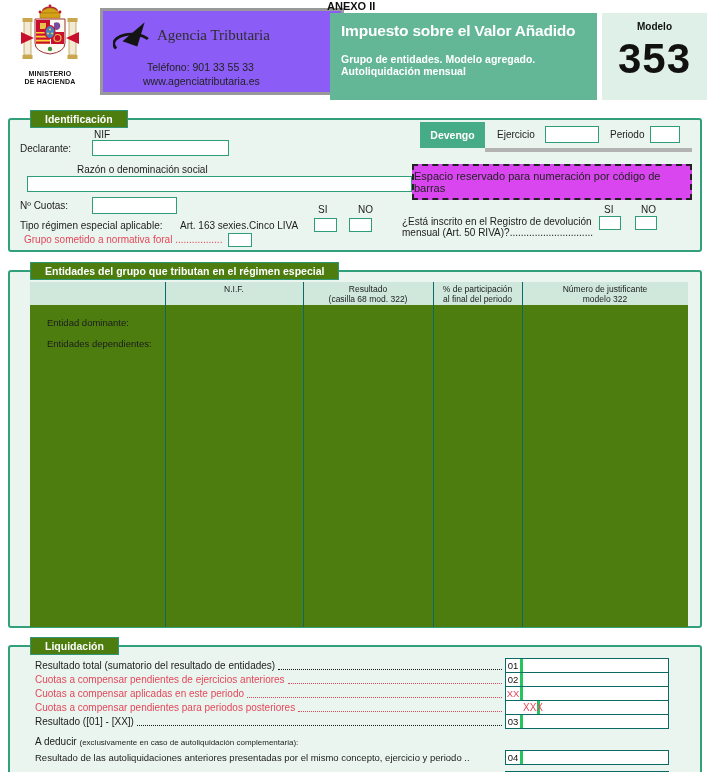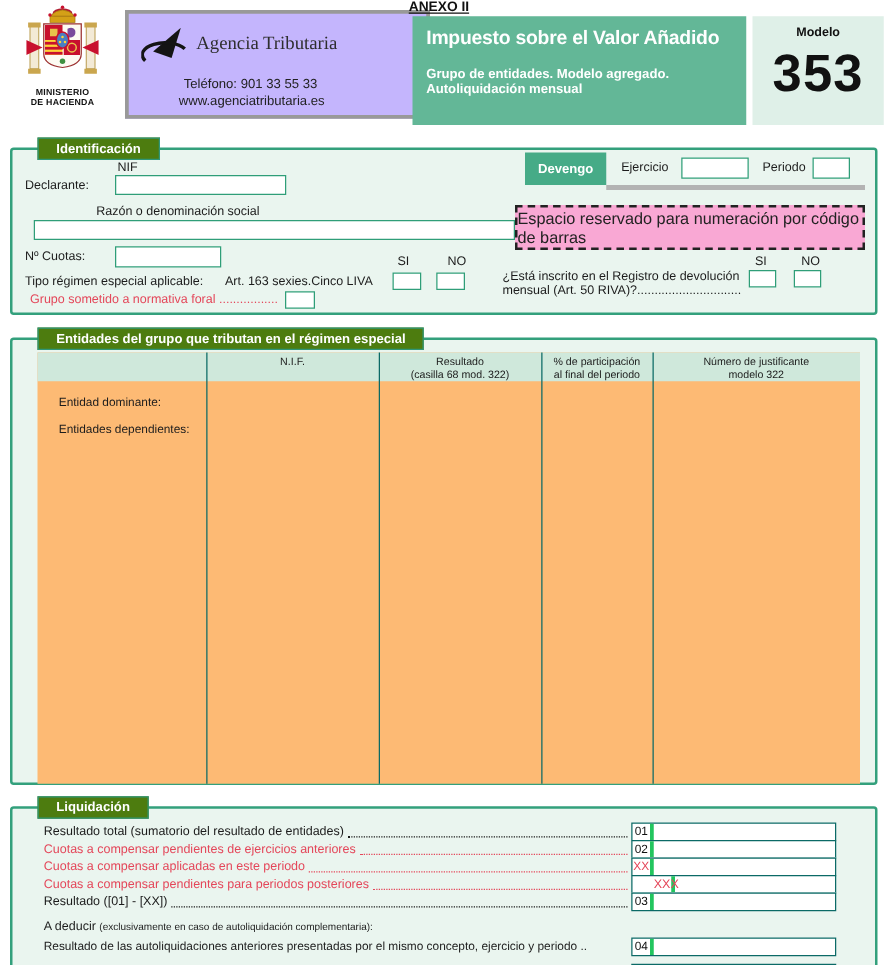--- a/index.html
+++ b/index.html
@@ -7,51 +7,51 @@
   .page {
     position:relative; width:712px; height:772px; overflow:hidden;
     background:#ffffff; font-family:"Liberation Sans", sans-serif; color:#1c1c1c;
   }
   .abs { position:absolute; }
 
   
   .coat { position:absolute; left:6px; top:4px; width:88px; text-align:center; }
   .ministry { font-size:7px; font-weight:bold; line-height:8px; color:#111; letter-spacing:0.2px; }
   .agencia-box { position:absolute; left:100px; top:8px; width:244px; height:87px;
-    border:3px solid #999999; background:#c4b5fd; }
+    border:3px solid #999999; background:#8b5cf6; }
   .agencia-name { position:absolute; left:54px; top:16px; font-family:"Liberation Serif", serif;
     font-size:15px; color:#2e2e2e; }
   .agencia-line { position:absolute; font-size:10.5px; color:#222; }
-  .anexo { position:absolute; left:327px; top:0px; font-size:11px; font-weight:bold; color:#111;text-decoration:underline; }
+  .anexo { position:absolute; left:327px; top:0px; font-size:11px; font-weight:bold; color:#111; }
   .hdr-green { position:absolute; left:330px; top:13px; width:267px; height:87px; background:#63b797; color:#fff; }
   .hdr-title { position:absolute; left:11px; top:9px; font-size:15.5px; font-weight:bold; letter-spacing:-0.2px; }
   .hdr-sub { position:absolute; left:11px; font-size:10.5px; font-weight:bold; }
   .modelo-box { position:absolute; left:602px; top:13px; width:105px; height:87px; background:#dff0e8; text-align:center; }
   .modelo-label { position:absolute; left:0; right:0; top:8px; font-size:10px; font-weight:bold; color:#111; }
   .modelo-number { position:absolute; left:0; right:0; top:22px; font-size:42px; font-weight:bold; color:#111; letter-spacing:1px; }
 
   
   .sec { position:absolute; left:8px; width:694px; background:#eaf5ef;
     border:2px solid #33a07c; border-radius:3px; }
   .sec-label { position:absolute; background:#4d7c0f; border:1px solid #2f9678; color:#fff;
     font-size:10.5px; font-weight:bold; line-height:16px; padding:0 14px; white-space:nowrap; }
   .lbl { position:absolute; font-size:10px; color:#1c1c1c; white-space:nowrap; }
   .lbl-red { color:#e4475a; }
   .field { position:absolute; background:#fff; border:1.5px solid #2f9e78; outline:none;
     font:10px "Liberation Sans", sans-serif; padding:0 3px; }
   .cbox { position:absolute; width:23px; height:14px; background:#fff; border:1.5px solid #2f9e78; }
   .devengo-tab { position:absolute; left:410px; top:2px; width:65px; height:26px; background:#46ab87;
     color:#fff; font-size:10.5px; font-weight:bold; text-align:center; line-height:26px; }
   .gray-bar { position:absolute; left:475px; top:28px; width:207px; height:4px; background:#b3b3b3; }
-  .barcode { position:absolute; left:402px; top:44px; width:280px; height:36px; background:#f9a8d4;
+  .barcode { position:absolute; left:402px; top:44px; width:280px; height:36px; background:#d946ef;
     border:2px dashed #222; display:flex; align-items:center; justify-content:center;
-    font-size:13px; color:#222; }
-
-  
-  .etable { position:absolute; left:20px; top:10px; width:658px; height:345px; background:#fdba74; }
+    font-size:11px; color:#222; }
+
+  
+  .etable { position:absolute; left:20px; top:10px; width:658px; height:345px; background:#4d7c0f; }
   .ehead { position:absolute; left:0; top:0; width:658px; height:23px; background:#cfe8db; display:flex; }
   .ehead .cell { font-size:8.5px; line-height:10px; text-align:center; padding-top:2px; color:#1c1c1c; }
   .vline { position:absolute; top:0; width:1px; height:345px; background:#0b6a66; }
   .erow-label { position:absolute; left:17px; font-size:9.5px; color:#1c1c1c; }
 
   
   .liq-row { position:absolute; left:25px; width:634px; height:15px; display:flex; align-items:flex-end; }
   .liq-row .txt { font-size:10px; white-space:nowrap; line-height:14px; }
   .liq-row .dots { flex:1; min-width:0; border-bottom:1.5px dotted currentColor; margin:0 3px 3px 3px; }
   .liq-box { flex:none; width:164px; height:15px; background:#fff; border:1px solid #0b6a66; display:flex; }

